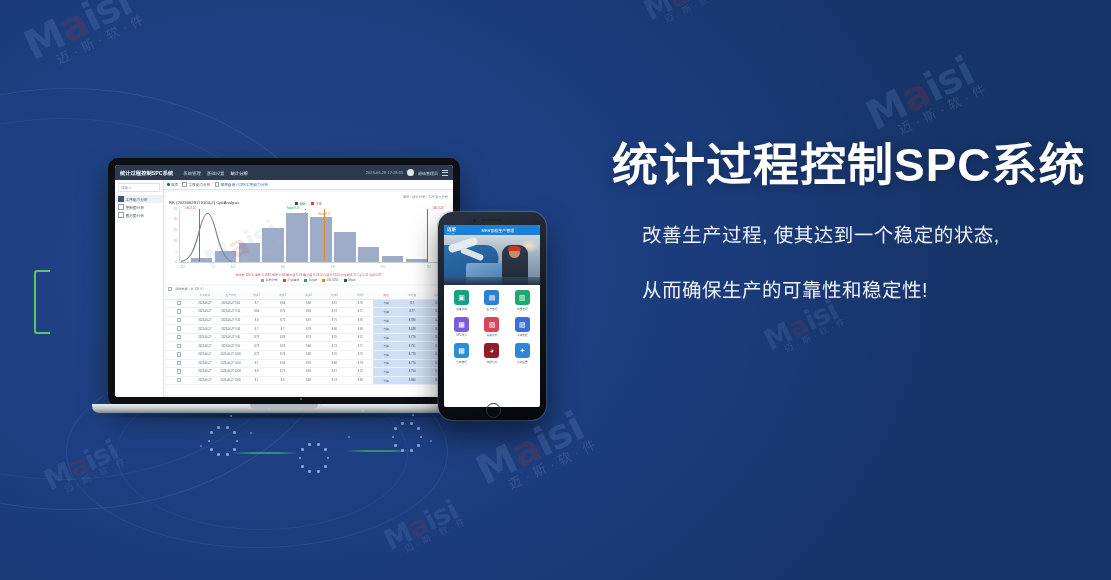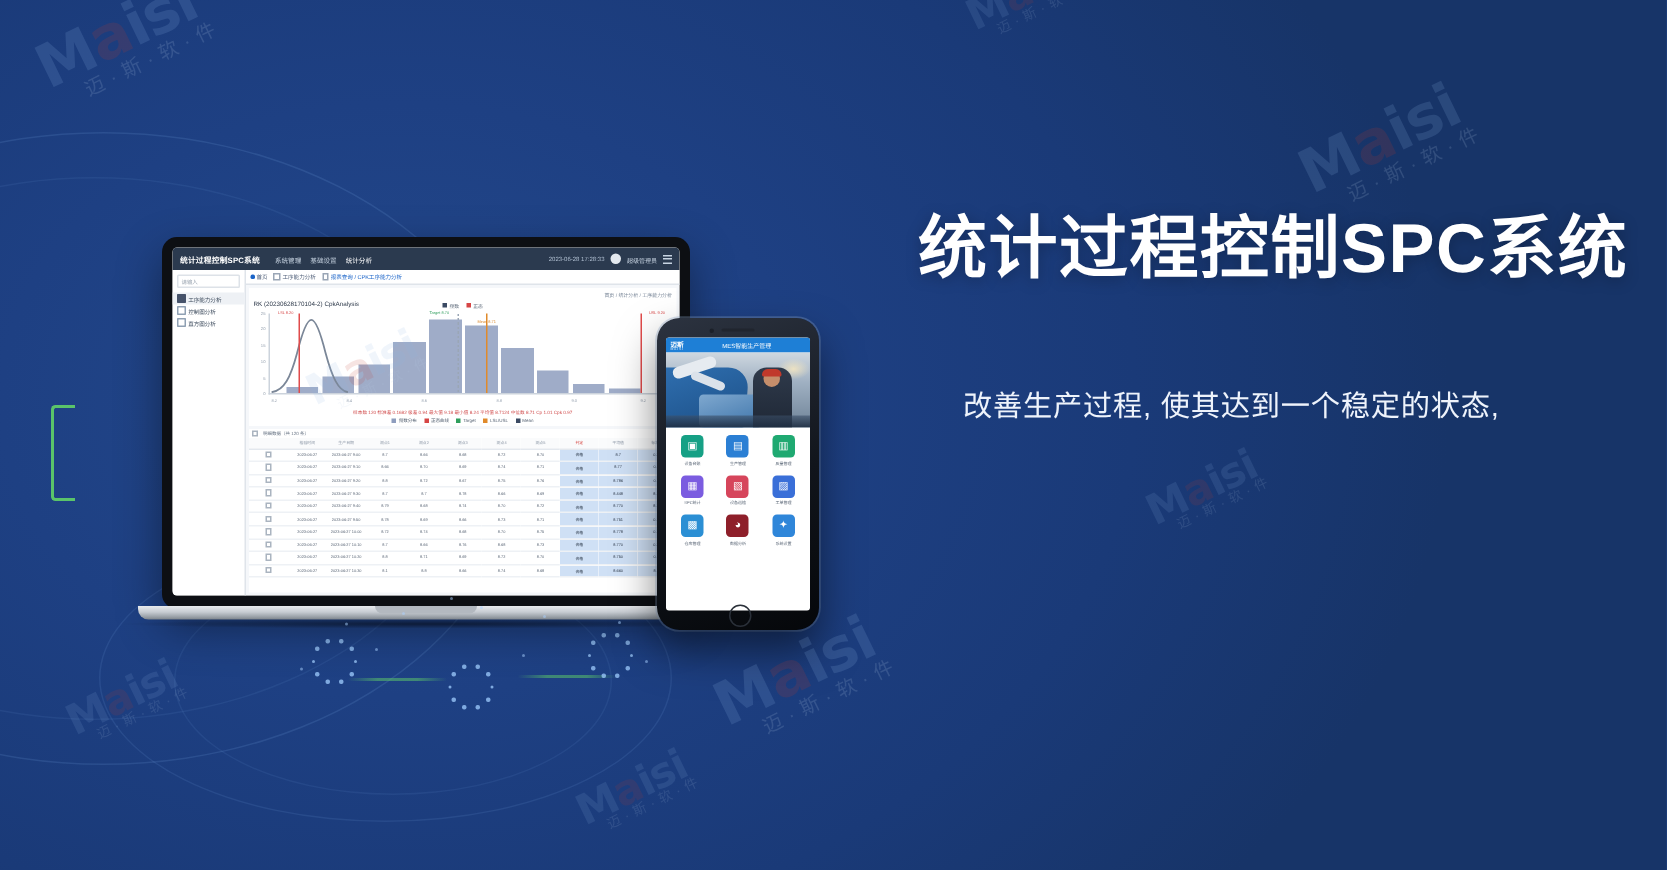--- a/index.html
+++ b/index.html
@@ -213,21 +213,21 @@
   }
   .ph-cell span{font-size:2.7px;color:#5a6676;white-space:nowrap;}
 
   
   #copy{position:absolute;left:612px;top:140px;width:480px;}
   .headline{
     font-size:46px;font-weight:700;color:#ffffff;letter-spacing:1px;
     line-height:1.12;margin:0;white-space:nowrap;
     text-shadow:0 2px 10px rgba(0,0,0,.25);
   }
-  .subcopy{margin-top:70px;}
+  .subcopy{margin-top:34px;}
   .subline{
     font-size:19.5px;color:#eef3fb;line-height:1;margin:0 0 36px 30px;
     white-space:nowrap;letter-spacing:.5px;
   }
 </style>
 </head>
 <body>
 
 <div id="stage">
 
@@ -643,20 +643,21 @@
           </div>
       </div>
       <div class="ph-home"></div>
     </div>
   </div>
 
   <div id="copy">
     <h1 class="headline">统计过程控制SPC系统</h1>
     <div class="subcopy">
       <p class="subline">改善生产过程, 使其达到一个稳定的状态,</p>
+      <p class="subline">从而确保生产的可靠性和稳定性!</p>
     </div>
   </div>
 
   <div class="wm-layer" id="wmlayer">
       <div class="wm" style="left: 18px; top: 30px;">
         <div class="wm-row1"><span class="m">M</span><span class="ai">a</span><span class="si">isi</span></div>
         <div class="wm-row2">迈·斯·软·件</div>
       </div>
       <div class="wm" style="left: 470px; top: 455px;">
         <div class="wm-row1"><span class="m">M</span><span class="ai">a</span><span class="si">isi</span></div>

